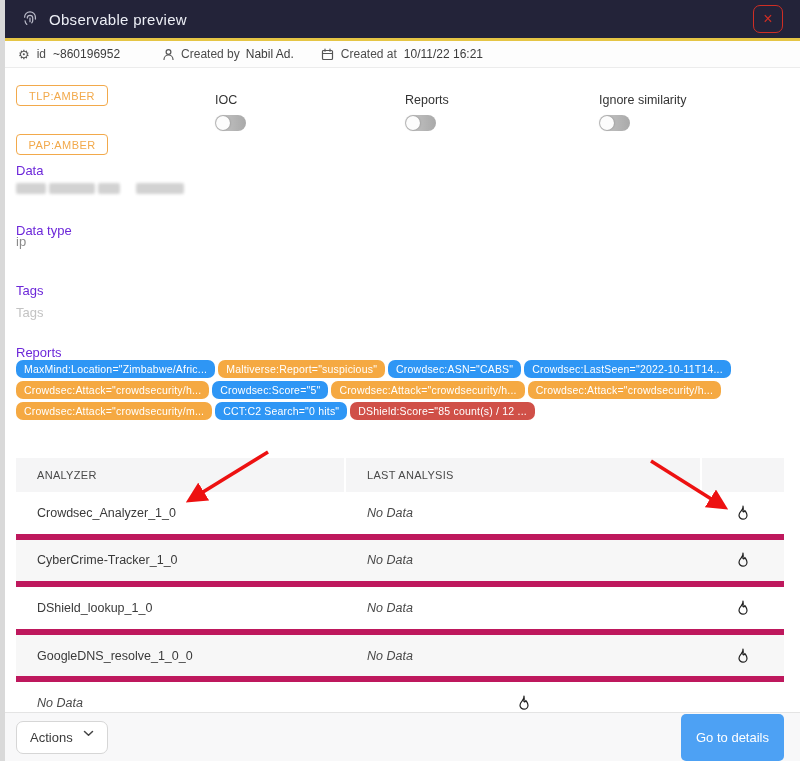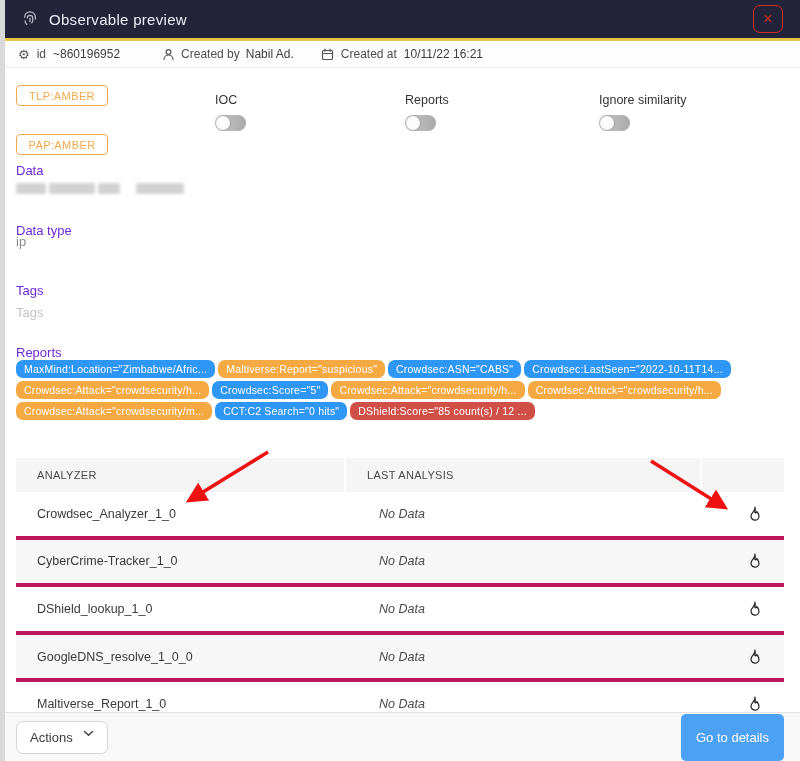--- a/index.html
+++ b/index.html
@@ -96,21 +96,21 @@
   
   .analyzer-table { position: absolute; left: 16px; right: 16px; top: 458px; bottom: 49px; overflow: hidden; }
   .thead { display: grid; grid-template-columns: 330px 356px 1fr; height: 34px; }
   .th {
     background: #f5f5f6; font-size: 11px; color: #4a4a4a; letter-spacing: .3px;
     line-height: 34px; padding-left: 21px;
   }
   .th.c1, .th.c2 { border-right: 2px solid #fff; }
   .trow {
     display: grid; grid-template-columns: 330px 356px 1fr; height: 47.6px;
-    align-items: center; border-bottom: 4px solid #be185d; background: #fff; gap: 12px;
+    align-items: center; border-bottom: 6px solid #be185d; background: #fff;
   }
   .trow:nth-child(even) { background: #f7f7f7; }
   .td { padding-left: 21px; font-size: 12.5px; color: #3a3a3a; }
   .td.nodata { font-style: italic; color: #4a4a4a; }
   .td.run { padding: 0; display: flex; justify-content: center; cursor: pointer; }
 
   
   .footer {
     position: absolute; left: 0; right: 0; bottom: 0; height: 49px;
     background: #f8f8f9; border-top: 1px solid #e4e4e4; z-index: 50;
@@ -267,21 +267,20 @@
         <div class="trow">
           <div class="td">GoogleDNS_resolve_1_0_0</div>
           <div class="td nodata">No Data</div>
           <div class="td run">
   <svg class="ic" width="18" height="18" viewBox="0 0 18 18">
     <path d="M9 2 C9.4 4.6 8 6 6.8 7.4 C5.7 8.7 5 9.9 5 11.2 A4 4 0 0 0 13 11.2 C13 9.3 11.8 8 10.9 6.5 C10.5 7.6 9.6 8.1 8.9 7.6 C9.4 5.9 9.3 3.8 9 2 Z" fill="none" stroke="#1f1f1f" stroke-width="1.2" stroke-linejoin="round"></path>
   </svg>
 </div>
         </div>
         <div class="trow">
-          <div class="td">Maltiverse_Report_1_0</div>
           <div class="td nodata">No Data</div>
           <div class="td run">
   <svg class="ic" width="18" height="18" viewBox="0 0 18 18">
     <path d="M9 2 C9.4 4.6 8 6 6.8 7.4 C5.7 8.7 5 9.9 5 11.2 A4 4 0 0 0 13 11.2 C13 9.3 11.8 8 10.9 6.5 C10.5 7.6 9.6 8.1 8.9 7.6 C9.4 5.9 9.3 3.8 9 2 Z" fill="none" stroke="#1f1f1f" stroke-width="1.2" stroke-linejoin="round"></path>
   </svg>
 </div>
         </div>
       </div>
   </div>
 

